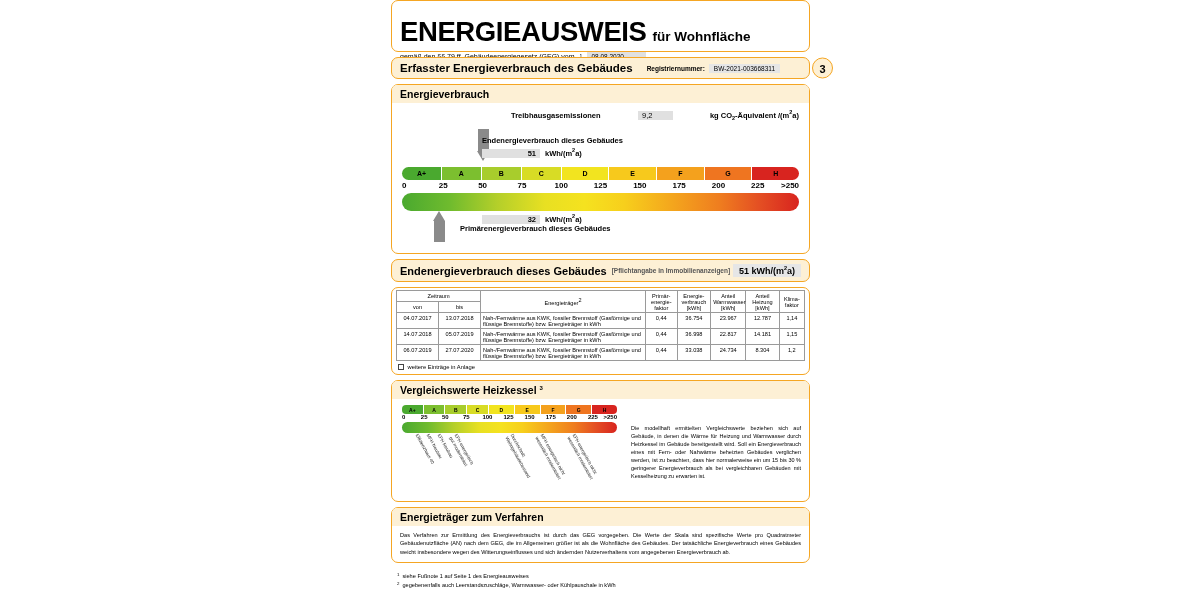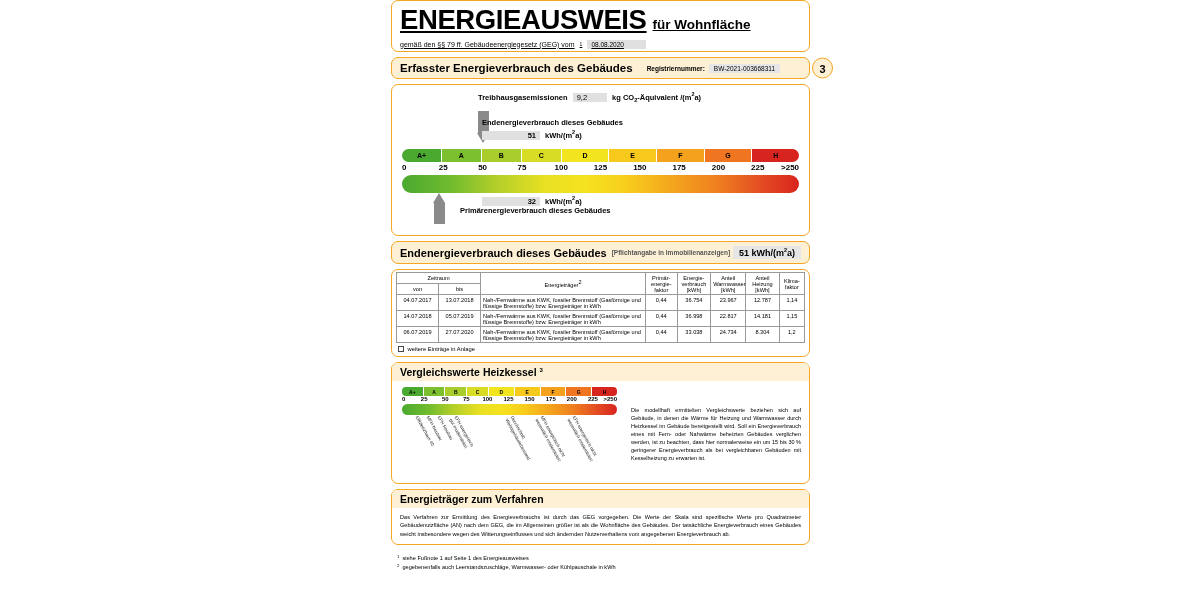--- a/index.html
+++ b/index.html
@@ -25,21 +25,21 @@
   }
   .panel {
     border: 1.6px solid #f5a623;
     border-radius: 7px;
     background: #fff;
     margin: 0 0 5px 0;
   }
   .panel.tan { background: #fdf0d5; }
 
   
-  .titlebox { padding: 5px 8px 5px 8px; height: 50px; position: relative; text-decoration: underline; }
+  .titlebox { padding: 17px 8px 5px 8px; height: 50px; position: relative; }
   .title-row { display: flex; align-items: baseline; gap: 6px; }
   .t-main {
     font-size: 27.5px; font-weight: bold; letter-spacing: -0.4px; line-height: 1;
   }
   .t-sub { font-size: 13.5px; font-weight: bold; }
   .t-law { font-size: 7px; margin-top: 6px; display: flex; align-items: center; gap: 5px; }
   .t-law .fnote { font-size: 5px; vertical-align: super; }
   .grayval { background: #e0e0e0; padding: 1px 22px 1px 4px; font-size: 6.5px; }
 
   
@@ -71,22 +71,22 @@
     background: #fdf0d5;
     padding: 3px 8px;
     font-size: 10.5px; font-weight: bold;
     border-top-left-radius: 5px; border-top-right-radius: 5px;
   }
   .subhead .sup { font-size: 6px; vertical-align: super; }
 
   
   .econsume { padding: 6px 10px 8px 10px; }
   .ghg-row {
-    display: flex; align-items: baseline; justify-content: flex-start;
-    font-size: 7.5px; font-weight: bold; margin-left: 76px; margin-bottom: 6px;
+    display: flex; align-items: baseline; justify-content: space-between;
+    font-size: 7.5px; font-weight: bold; margin-left: 109px; margin-bottom: 6px;
   }
   .ghg-row .v { background:#e0e0e0; font-weight: normal; padding: 0 20px 0 4px; margin: 0 5px; }
   .unit { font-weight: bold; }
   sub { font-size: 5.5px; }
   sup { font-size: 5.5px; }
 
   .arrowwrap { position: relative; height: 40px; }
 
   .lbl-end {
     position: absolute; left: 80px; top: 9px;
@@ -226,20 +226,21 @@
     </div>
 
     <div class="secbar">
       <span>Erfasster Energieverbrauch des Gebäudes</span>
       <span class="reg-label">Registriernummer:</span>
       <span class="reg-val">BW-2021-003668311</span>
       <span class="pagebadge">3</span>
     </div>
 
     <div class="panel">
+      <div class="subhead">Energieverbrauch</div>
       <div class="econsume">
 
         <div class="ghg-row">
           <span>Treibhausgasemissionen</span>
           <span class="v">9,2</span>
           <span class="unit"><span>kg CO</span><sub>2</sub><span>-Äquivalent /(m</span><sup>2</sup><span>a)</span></span>
         </div>
 
         <div class="arrowwrap">
           <div id="down-arrow" style="position: absolute; left: 74.988px; top: 2px;">

